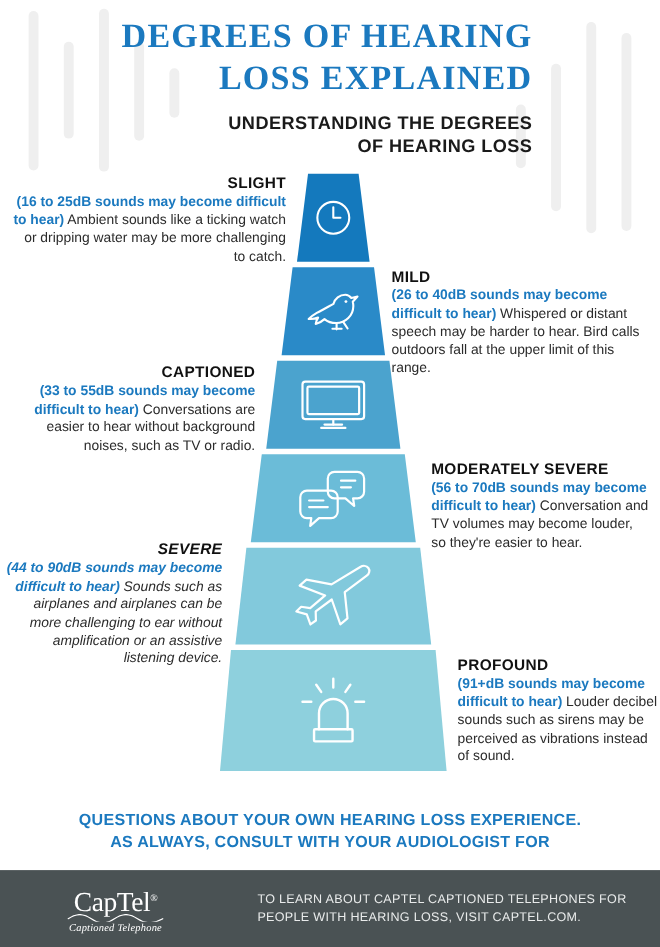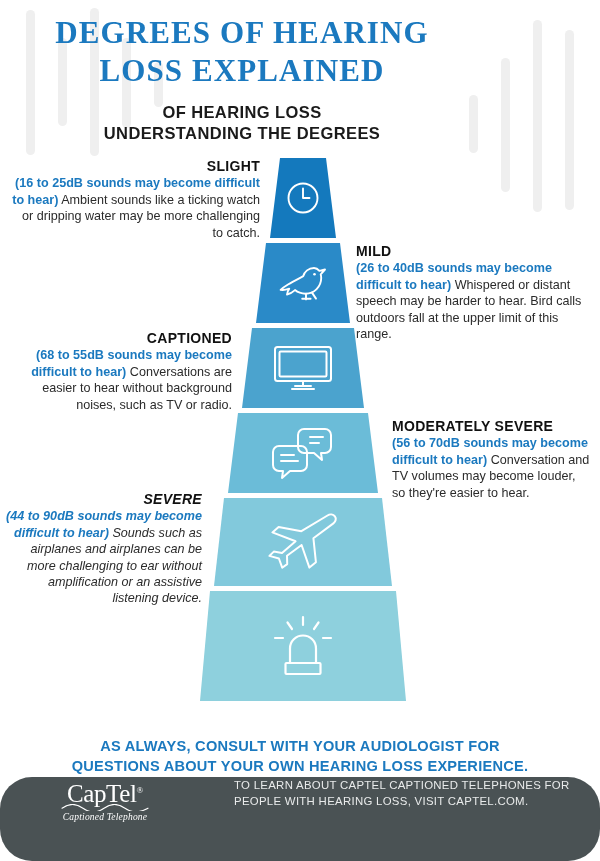--- a/index.html
+++ b/index.html
@@ -17,21 +17,21 @@
   .waves.right { right: 4px; }
   .waves span {
     position: absolute;
     width: 9px;
     background: #efefef;
     border-radius: 6px;
     display: block;
   }
 
   
-  .header { position: absolute; top: 0; left: 0; width: 484px; text-align: center; }
+  .header { position: absolute; top: 0; left: 0; width: 484px; text-align: right; }
   .title {
     font-family: "Liberation Serif", serif;
     font-weight: bold;
     font-size: 31px;
     letter-spacing: 1.1px;
     line-height: 38px;
     color: #1b79bf;
     padding-top: 14px;
   }
   .subtitle {
@@ -71,23 +71,23 @@
     text-align: center;
     font-weight: bold;
     font-size: 14.6px;
     line-height: 20px;
     letter-spacing: 0.25px;
     color: #1b79bf;
   }
 
   
   .footer {
-    position: absolute; left: 0; bottom: 0; width: 600px; height: 84px;
+    position: absolute; left: 0; bottom: 0; width: 600px; height: 70px;
     background: #4a5254;
-    display: flex; align-items: flex-start; border-radius: 32px;
+    display: flex; align-items: center;
   }
   .logo { width: 210px; display: flex; flex-direction: column; align-items: center; justify-content: center; }
   .logo .mark {
     font-family: "Liberation Serif", serif;
     font-size: 25px;
     color: #ffffff;
     letter-spacing: -0.4px;
     line-height: 26px;
     position: relative;
   }
@@ -126,22 +126,22 @@
     <span style="right:86px;  top:58px; height:134px;"></span>
     <span style="right:118px; top:95px; height:58px;"></span>
   </div>
 
   <div class="header">
     <div class="title">
       <div>DEGREES OF HEARING</div>
       <div>LOSS EXPLAINED</div>
     </div>
     <div class="subtitle">
+      <div>UNDERSTANDING THE DEGREES</div>
       <div>OF HEARING LOSS</div>
-      <div>UNDERSTANDING THE DEGREES</div>
     </div>
   </div>
 
   <div class="pyramid">
 
     <div class="tier" style="left:270px; top:158px; width:66px; height:80px;">
       <svg width="66" height="80" viewBox="0 0 66 80">
         <polygon points="10,0 56,0 66,80 0,80" fill="#1479bd"></polygon>
       </svg>
       <div class="icon-wrap">
@@ -225,40 +225,45 @@
   </div>
 
   <div class="callout right" style="left:356px; top:243px; width:234px;">
     <span class="lbl">MILD</span>
     <span class="db">(26 to 40dB sounds may become difficult to hear)</span>
     <span class="body">Whispered or distant speech may be harder to hear. Bird calls outdoors fall at the upper limit of this range.</span>
   </div>
 
   <div class="callout left" style="left:8px; top:330px; width:224px;">
     <span class="lbl">CAPTIONED</span>
-    <span class="db">(68 to 55dB sounds may become difficult to hear)</span>
+    <span class="db">(33 to 55dB sounds may become difficult to hear)</span>
     <span class="body">Conversations are easier to hear without background noises, such as TV or radio.</span>
   </div>
 
   <div class="callout right" style="left:392px; top:418px; width:200px;">
     <span class="lbl">MODERATELY SEVERE</span>
     <span class="db">(56 to 70dB sounds may become difficult to hear)</span>
     <span class="body">Conversation and TV volumes may become louder, so they're easier to hear.</span>
   </div>
 
   <div class="callout left" style="left:4px; top:491px; width:198px;font-style:italic;">
     <span class="lbl">SEVERE</span>
     <span class="db">(44 to 90dB sounds may become difficult to hear)</span>
     <span class="body">Sounds such as airplanes and airplanes can be more challenging to ear without amplification or an assistive listening device.</span>
   </div>
 
+  <div class="callout right" style="left:416px; top:596px; width:182px;">
+    <span class="lbl">PROFOUND</span>
+    <span class="db">(91+dB sounds may become difficult to hear)</span>
+    <span class="body">Louder decibel sounds such as sirens may be perceived as vibrations instead of sound.</span>
+  </div>
 
   <div class="closing">
+    <div>QUESTIONS ABOUT YOUR OWN HEARING LOSS EXPERIENCE.</div>
     <div>AS ALWAYS, CONSULT WITH YOUR AUDIOLOGIST FOR</div>
-    <div>QUESTIONS ABOUT YOUR OWN HEARING LOSS EXPERIENCE.</div>
   </div>
 
   <div class="footer">
     <div class="logo">
       <div class="mark"><span>CapTel</span><span class="reg">®</span></div>
       <svg class="swoosh" viewBox="0 0 88 7" fill="none" stroke="#ffffff" stroke-width="1.1">
         <path d="M1 4.2c7-5 14-5 21 0s14 5 21 0 14-5 21 0 14 5 23 0" stroke-linecap="round"></path>
       </svg>
       <div class="tag">Captioned Telephone</div>
     </div>

